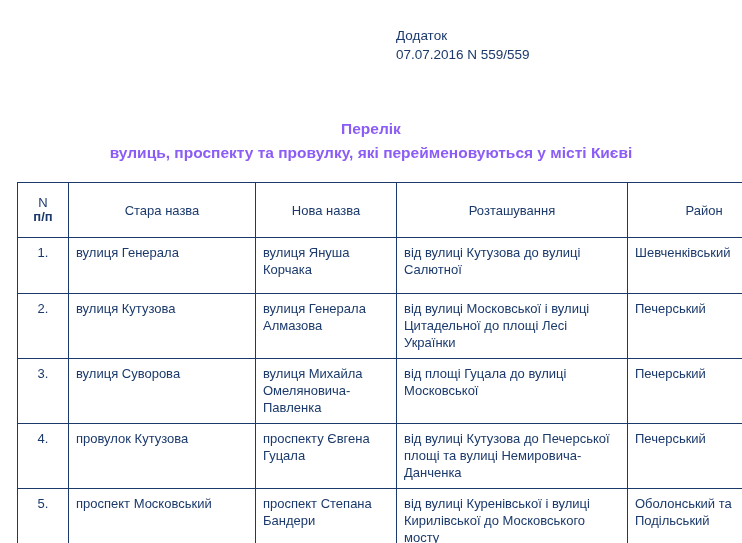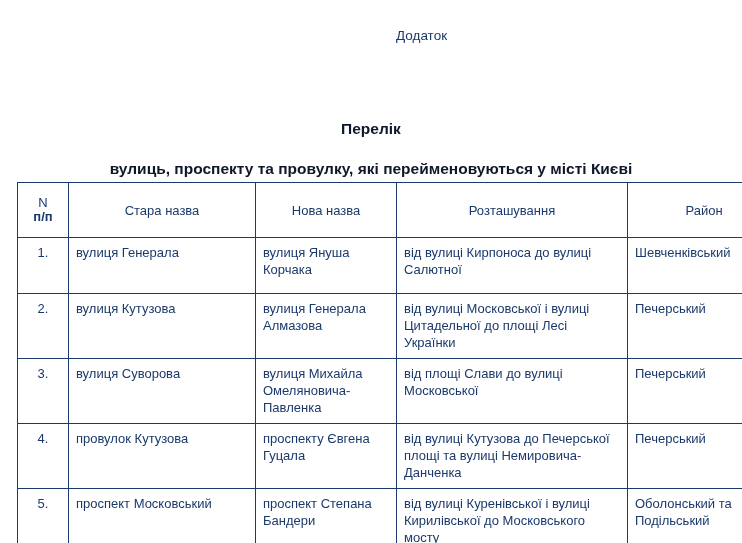--- a/index.html
+++ b/index.html
@@ -32,30 +32,30 @@
   .header-block div {
     font-size: 13.5px;
   }
   .title-block {
     position: absolute;
     left: 0;
     top: 118px;
     width: 742px;
     text-align: center;
     font-weight: bold;
-    color: #0f172a;
+    color: #8b5cf6;
   }
   .title-line1 {
     font-size: 15.5px;
     line-height: 21px;
   }
   .title-line2 {
     font-size: 15.5px;
     line-height: 21px;
-    margin-top: 19px;
+    margin-top: 3px;
   }
   table.streets {
     position: absolute;
     left: 17px;
     top: 182px;
     width: 708px;
     border-collapse: collapse;
     table-layout: fixed;
     font-size: 13px;
     color: #1b3a6b;
@@ -84,20 +84,21 @@
   .num-head-l2 { display: block; line-height: 14px; font-weight: bold; }
   tbody tr { height: 56px; }
 </style>
 </head>
 <body>
 
 <div class="page">
 
   <div class="header-block">
     <div>Додаток</div>
+    <div>07.07.2016 N 559/559</div>
   </div>
 
   <div class="title-block">
     <div class="title-line1">Перелік</div>
     <div class="title-line2">вулиць, проспекту та провулку, які перейменовуються у місті Києві</div>
   </div>
 
   <table class="streets">
     <thead>
       <tr>
@@ -109,35 +110,35 @@
         <th class="c-new">Нова назва</th>
         <th class="c-loc">Розташування</th>
         <th class="c-dist">Район</th>
       </tr>
     </thead>
     <tbody>
       <tr>
         <td class="c-num">1.</td>
         <td class="c-old">вулиця Генерала</td>
         <td class="c-new">вулиця Януша Корчака</td>
-        <td class="c-loc">від вулиці Кирпоноса до вулиці Салютної</td>
+        <td class="c-loc">від вулиці Кутузова до вулиці Салютної</td>
         <td class="c-dist">Шевченківський</td>
       </tr>
       <tr>
         <td class="c-num">2.</td>
         <td class="c-old">вулиця Кутузова</td>
         <td class="c-new">вулиця Генерала Алмазова</td>
         <td class="c-loc">від вулиці Московської і вулиці Цитадельної до площі Лесі Українки</td>
         <td class="c-dist">Печерський</td>
       </tr>
       <tr>
         <td class="c-num">3.</td>
         <td class="c-old">вулиця Суворова</td>
         <td class="c-new">вулиця Михайла Омеляновича-Павленка</td>
-        <td class="c-loc">від площі Слави до вулиці Московської</td>
+        <td class="c-loc">від площі Гуцала до вулиці Московської</td>
         <td class="c-dist">Печерський</td>
       </tr>
       <tr>
         <td class="c-num">4.</td>
         <td class="c-old">провулок Кутузова</td>
         <td class="c-new">проспекту Євгена Гуцала</td>
         <td class="c-loc">від вулиці Кутузова до Печерської площі та вулиці Немировича-Данченка</td>
         <td class="c-dist">Печерський</td>
       </tr>
       <tr>

